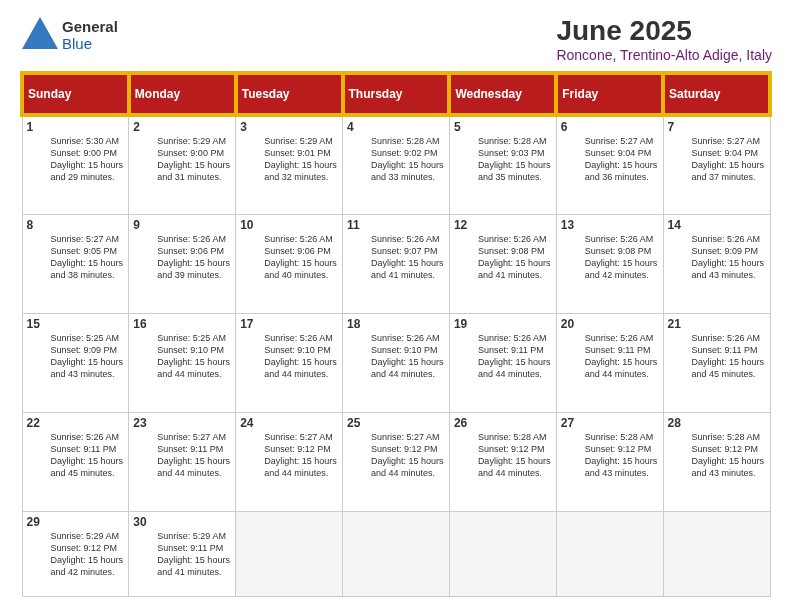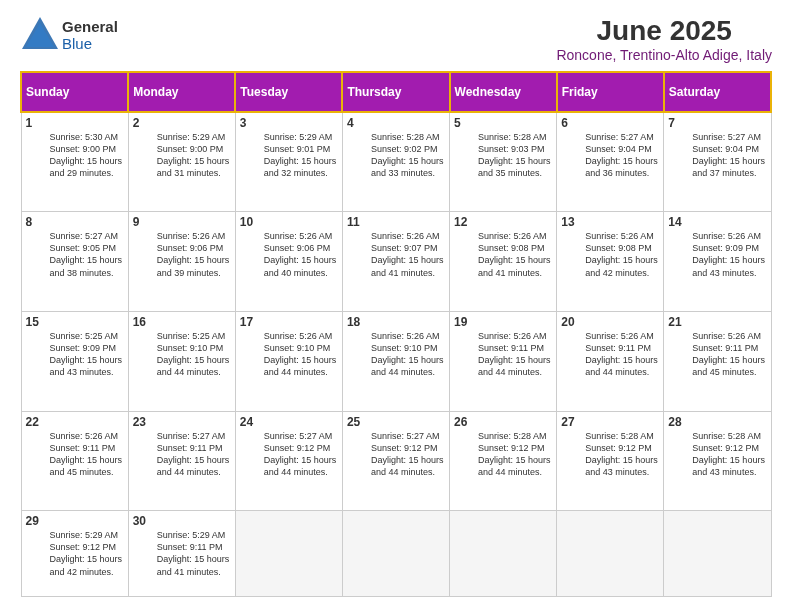--- a/index.html
+++ b/index.html
@@ -21,47 +21,47 @@
       display: flex;
       justify-content: space-between;
       align-items: flex-start;
       margin-bottom: 8px;
     }
     .logo {
       display: flex;
       align-items: center;
     }
     .title-block {
-      text-align: center;
+      text-align: left;
       margin-left: 44px;
     }
     .month-title {
       font-size: 28px;
       font-weight: bold;
       color: #333;
     }
     .location-title {
       font-size: 14px;
       color: #701a75;
     }
     .calendar {
       flex: 1;
       border: 1px solid #ccc;
       border-collapse: collapse;
       width: 100%;
       table-layout: fixed;
     }
     .calendar th {
-      background: #a21caf;
+      background: #b91c1c;
       color: #fff;
       font-size: 12px;
       font-weight: bold;
       padding: 12px 4px;
       text-align: left;
-      border: 2px solid #eab308;
+      border: 4px solid #eab308;
     }
     .calendar td {
       border: 1px solid #ccc;
       vertical-align: top;
       padding: 3px 4px;
       font-size: 9.5px;
       color: #333;
       height: 82px;
       background: #fff;
     }

